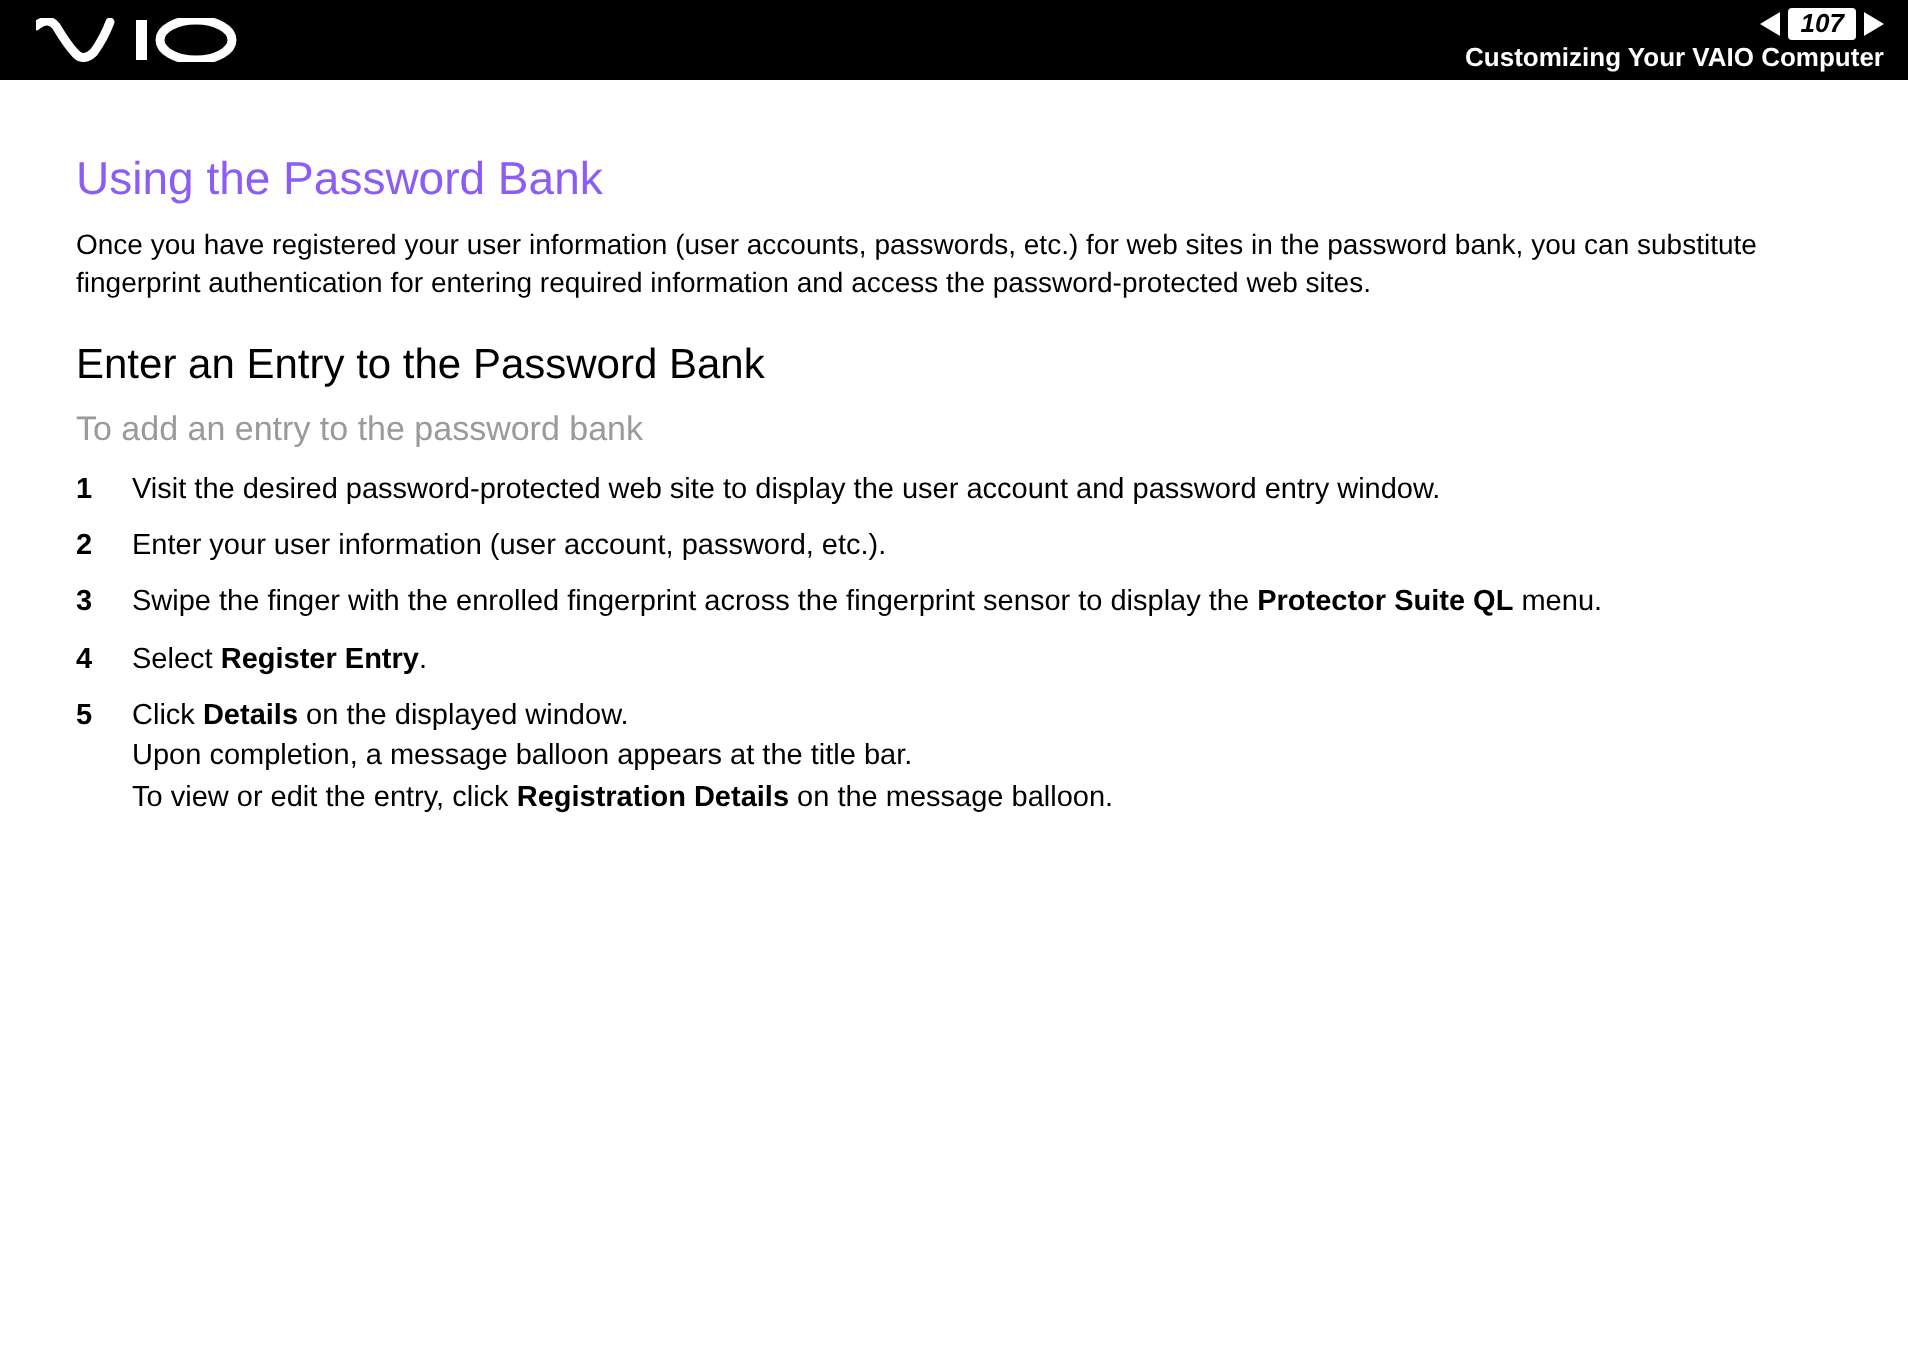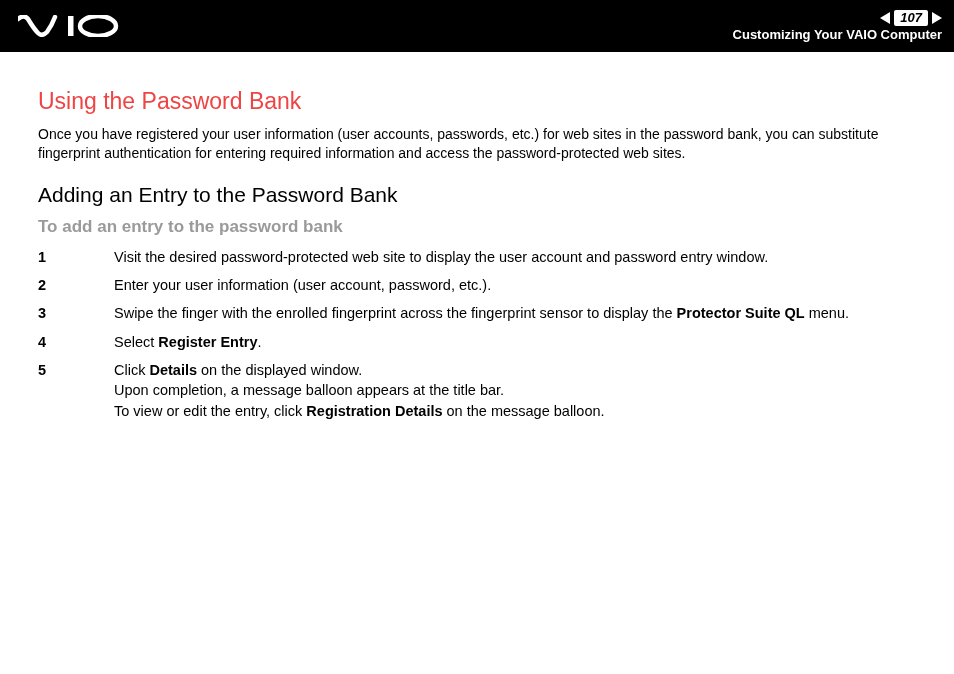--- a/index.html
+++ b/index.html
@@ -6,21 +6,21 @@
   body {
     font-family: Arial, Helvetica, sans-serif;
     width: 954px;
     height: 674px;
     background: #fff;
     color: #000;
     position: relative;
   }
   .header {
     background: #000;
-    height: 52px;
+    height: 40px;
     display: flex;
     align-items: center;
     justify-content: space-between;
     padding: 0 12px 0 18px;
     color: #fff;
   }
   .logo {
     display: flex;
     align-items: center;
     gap: 2px;
@@ -53,56 +53,56 @@
     border-radius: 2px;
     font-size: 13px;
     font-style: italic;
   }
   .pager .arrow-right { border-left: 10px solid #fff; }
   .section-label { font-weight: bold; }
   .content {
     padding: 36px 38px 0 38px;
   }
   .h1 {
-    color: #ef4444;
+    color: #8b5cf6;
     font-size: 23px;
     font-weight: normal;
     margin-bottom: 10px;
   }
   .para {
     font-size: 14px;
     line-height: 1.35;
     margin-bottom: 20px;
   }
   .h2 {
     font-size: 21px;
     font-weight: normal;
     margin-bottom: 10px;
   }
   .h3 {
     color: #9a9a9a;
     font-size: 17px;
-    font-weight: bold;
+    font-weight: normal;
     margin-bottom: 10px;
   }
   .steps {
     list-style: none;
     font-size: 14.5px;
   }
   .steps li {
     display: flex;
     margin-bottom: 8px;
     line-height: 1.4;
   }
   .steps li .num {
     font-weight: bold;
     width: 28px;
     flex: 0 0 28px;
   }
-  .steps li .txt { flex: 1; margin-left: 48px; }
+  .steps li .txt { flex: 1; }
   .steps li .txt b { font-weight: bold; }
 </style>
 </head>
 <body>
 
 <div class="header">
   <div class="logo">
     <svg width="102" height="22" viewBox="0 0 102 22">
       <path d="M0 4 Q6 -1 10 4 Q16 14 20 18 Q24 22 29 17 Q34 10 37 2" stroke="#fff" stroke-width="4.5" fill="none" stroke-linecap="round"></path>
       <rect x="50" y="1" width="5.5" height="20" fill="#fff"></rect>
@@ -116,21 +116,21 @@
       <div class="arrow arrow-right"></div>
     </div>
     <div class="section-label">Customizing Your VAIO Computer</div>
   </div>
 </div>
 
 <div class="content">
   <div class="h1">Using the Password Bank</div>
   <div class="para">Once you have registered your user information (user accounts, passwords, etc.) for web sites in the password bank, you can substitute fingerprint authentication for entering required information and access the password-protected web sites.</div>
 
-  <div class="h2">Adding an Entry to the Password Bank</div>
+  <div class="h2">Enter an Entry to the Password Bank</div>
 
   <div class="h3">To add an entry to the password bank</div>
 
   <ol class="steps">
     <li>
       <span class="num">1</span>
       <span class="txt">Visit the desired password-protected web site to display the user account and password entry window.</span>
     </li>
     <li>
       <span class="num">2</span>

